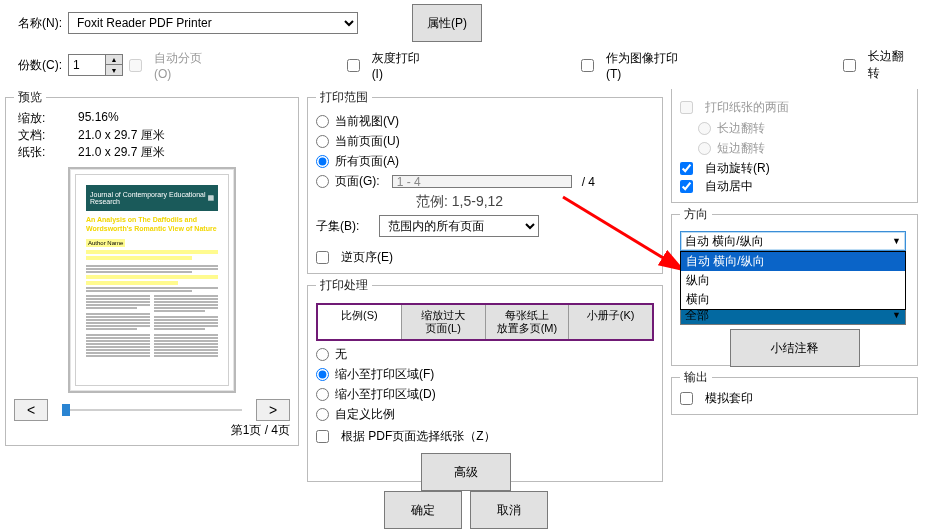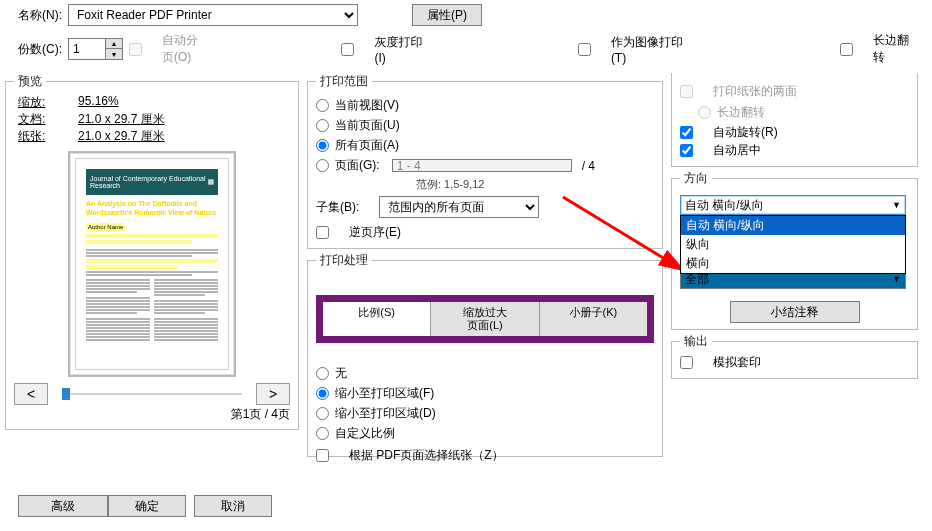--- a/index.html
+++ b/index.html
@@ -2,69 +2,69 @@
 <html><head>
 <meta charset="utf-8">
 <style>
 * { box-sizing: border-box; margin: 0; padding: 0; }
 body { font-family: "Microsoft YaHei", "Segoe UI", sans-serif; font-size: 12px; background: #fff; color: #000; width: 932px; height: 531px; position: relative; overflow: hidden; }
 .row { display: flex; align-items: center; gap: 6px; }
 .top-area { padding: 4px 18px; }
 .label { white-space: nowrap; }
 select, input[type="text"], input[type="number"] { border: 1px solid #7a7a7a; background: #fff; height: 22px; font-family: inherit; font-size: 12px; padding: 0 4px; }
 select { height: 22px; }
-.btn { border: 1px solid #7a7a7a; background: #e1e1e1; height: 22px; padding: 0 10px; font-family: inherit; font-size: 12px; cursor: pointer; min-width: 70px; }
+.btn { border: 1px solid #7a7a7a; background: #e1e1e1; height: 38px; padding: 0 10px; font-family: inherit; font-size: 12px; cursor: pointer; min-width: 70px; }
 .spinner { display: inline-flex; border: 1px solid #7a7a7a; height: 22px; }
 .spinner input { border: none; width: 36px; height: 20px; padding: 0 4px; }
 .spinner .sp-btns { display: flex; flex-direction: column; border-left:1px solid #7a7a7a; }
 .spinner .sp-btn { width: 16px; height: 10px; display:flex; align-items:center; justify-content:center; font-size:7px; background:#e1e1e1; cursor:pointer; line-height:1; }
 .spinner .sp-btn:first-child { border-bottom:1px solid #7a7a7a; }
-.chk { display: inline-flex; align-items: center; gap: 20px; }
+.chk { display: inline-flex; align-items: center; gap: 12px; }
 .chk input { width:13px; height:13px; }
 .chk.disabled { color:#999; }
 .sec-row { display:flex; gap: 42px; margin-top:6px; padding-left:0px; }
 fieldset { border:1px solid #bbb; margin: 3px; padding: 4px 8px 6px 8px; }
 fieldset > legend { padding: 0 4px; color: #1a1a1a; }
 .main-grid { display:flex; gap: 2px; padding: 0 2px; }
 .col-left { width: 300px; }
 .col-mid { width: 362px; }
 .col-right { width: 253px; }
-.preview-info { padding-left: 4px; text-decoration: underline; }
+.preview-info { padding-left: 4px; }
 .preview-info .prow { display:flex; gap: 10px; }
 .preview-info .plab { width: 50px; }
 .thumb-box { width: 168px; height: 226px; border:2px solid #b9b9b9; margin: 6px auto; padding: 5px; background:#fff; box-shadow: inset 0 0 0 1px #e4e4e4;}
 .thumb-page { width: 100%; height:100%; background:#fff; border:1px solid #cfcfcf; padding: 10px 10px; overflow:hidden;}
 .j-bar { height: 26px; background:#1a5a5a; color:#fff; font-size:7px; display:flex; align-items:center; padding:0 4px; justify-content:space-between; }
 .j-title { color:#f2d600; font-size:7px; font-weight:bold; margin:4px 0 1px; line-height:1.3; }
 .j-sub { background: #fffb8f; font-size:6px; padding:1px 2px; display:inline-block; }
 .j-hl { background: #fffb8f; height:4px; margin:2px 0; }
 .j-cols { display:flex; gap:4px; margin-top:2px; }
 .j-col { flex:1; }
 .j-ln { height:2px; background:#b5b5b5; margin:1px 0; }
 .j-ln.sh { width: 80%; }
 .pager { display:flex; align-items:center; justify-content:center; gap: 8px; margin-top: 6px; }
 .pager .pbtn { width: 34px; height: 22px; border:1px solid #999; background:#f0f0f0; display:flex;align-items:center;justify-content:center;font-size:14px; cursor:pointer; }
 .slider-track { flex:1; height: 2px; background:#cfcfcf; position:relative; margin: 0 6px; }
 .slider-thumb { position:absolute; left: 0px; top:-5px; width:8px; height:12px; background:#2a84d2; }
 .pg-txt { text-align:right; margin-top:1px; }
 .radio-row { display:flex; align-items:center; gap:6px; margin: 3px 0; }
 .radio-row input { width:13px; height:13px; }
-.tabstrip { display:flex; border:7px solid #701a75; margin: 22px 0; }
+.tabstrip { display:flex; border:2px solid #701a75; margin: 5px 0; }
 .tabstrip .tab { flex:1; text-align:center; padding: 4px 2px; border-right:1px solid #999; background:#e1e1e1; cursor:pointer; line-height:1.2; font-size:11px; }
 .tabstrip .tab:last-child { border-right:none; }
 .tabstrip .tab.active { background:#fff; }
 .right-group { margin-bottom:2px; }
 .indent { padding-left: 18px; }
 .orient-dd { position:relative; margin-top:4px; }
 .orient-sel { width: 226px; height:20px; border:1px solid #3a8ed8; background:#fff; display:flex; align-items:center; justify-content:space-between; padding:0 4px; font-size:12px; box-shadow: inset 0 0 0 1px #bcdcf4; }
 .orient-list { position:absolute; top:20px; left:0; width:226px; border:1px solid #000; background:#fff; z-index:20; }
 .orient-list .opt { padding:1px 5px; cursor:pointer; }
 .orient-list .opt.sel { background:#0a64c8; color:#fff; }
 .arrow { position:absolute; pointer-events:none; z-index:10; }
-.bottom-bar { position:absolute; bottom:14px; left:0; right:0; display:flex; align-items:center; padding: 0 18px; }
+.bottom-bar { position:absolute; bottom:2px; left:0; right:0; display:flex; align-items:center; padding: 0 18px; flex-direction: column; }
 .bottom-right { display:flex; gap: 8px; }
 .small-sel { width: 226px; height:20px; border:1px solid #7a7a7a; background:#0369a1; display:flex; align-items:center; justify-content:space-between; padding:0 4px; font-size:12px; }
 </style>
 </head>
 <body>
 
 <div class="top-area">
   <div class="row">
     <span class="label">名称(N):</span>
     <select style="width:290px">
@@ -211,37 +211,39 @@
       <label class="radio-row">
           <input type="radio" name="rg" checked="" style="">
           <span>所有页面(A)</span>
         </label>
       <div class="radio-row">
         <input type="radio" name="rg" style="">
           <span>页面(G):</span>
         <input type="text" style="width: 180px; background: rgb(243, 243, 243); color: rgb(136, 136, 136); margin-left: 6px;" value="1 - 4">
         <span style="margin-left:4px">/  4</span>
       </div>
-      <div style="margin-left:100px;color:#444;font-size:11px;margin-bottom:4px">范例: 1,5-9,12</div>
+      <div style="margin-left:100px;color:#444;font-size:14px;margin-bottom:4px">范例: 1,5-9,12</div>
       <div class="row" style="margin:2px 0">
         <span>子集(B):</span>
         <select style="width:160px;margin-left:14px"><option>范围内的所有页面</option></select>
       </div>
-      <label class="chk" style="margin-top:4px">
+      <label class="chk" style="margin-top:10px">
           <input type="checkbox" style="">
           <span>逆页序(E)</span>
         </label>
     </fieldset>
 
     <fieldset style="height:205px">
       <legend>打印处理</legend>
       <div class="tabstrip">
         <div class="tab active">比例(S)</div>
         <div class="tab" style="white-space:pre-line">缩放过大
 页面(L)</div>
+        <div class="tab" style="white-space:pre-line">每张纸上
+放置多页(M)</div>
         <div class="tab">小册子(K)</div>
       </div>
       <label class="radio-row">
           <input type="radio" name="sc" style="">
           <span>无</span>
         </label>
       <label class="radio-row">
           <input type="radio" name="sc" checked="" style="">
           <span>缩小至打印区域(F)</span>
         </label>
@@ -263,20 +265,24 @@
   <div class="col-right">
     <fieldset class="right-group" style="border-top:none;padding-top:10px">
       <label class="chk disabled">
           <input type="checkbox" disabled="" style="">
           <span>打印纸张的两面</span>
         </label>
       <div class="indent">
         <label class="radio-row" style="color:#999">
             <input type="radio" disabled="" style="">
             <span>长边翻转</span>
+          </label>
+        <label class="radio-row" style="color:#999">
+            <input type="radio" disabled="" style="">
+            <span>短边翻转</span>
           </label>
       </div>
       <label class="chk">
           <input type="checkbox" checked="" style="">
           <span>自动旋转(R)</span>
         </label><br>
       <label class="chk">
           <input type="checkbox" checked="" style="">
           <span>自动居中</span>
         </label>
@@ -293,21 +299,21 @@
           <div class="opt sel">自动 横向/纵向</div>
           <div class="opt">纵向</div>
           <div class="opt">横向</div>
         </div>
       </div>
       <div style="height:54px"></div>
       <div class="small-sel">
         <span>全部</span>
         <span style="font-size:9px">▼</span>
       </div>
-      <div style="text-align:center;margin-top:12px">
+      <div style="text-align:center;margin-top:4px">
         <button class="btn" style="width:130px">小结注释</button>
       </div>
     </fieldset>
 
     <fieldset class="right-group">
       <legend>输出</legend>
       <label class="chk">
           <input type="checkbox" style="">
           <span>模拟套印</span>
         </label>

